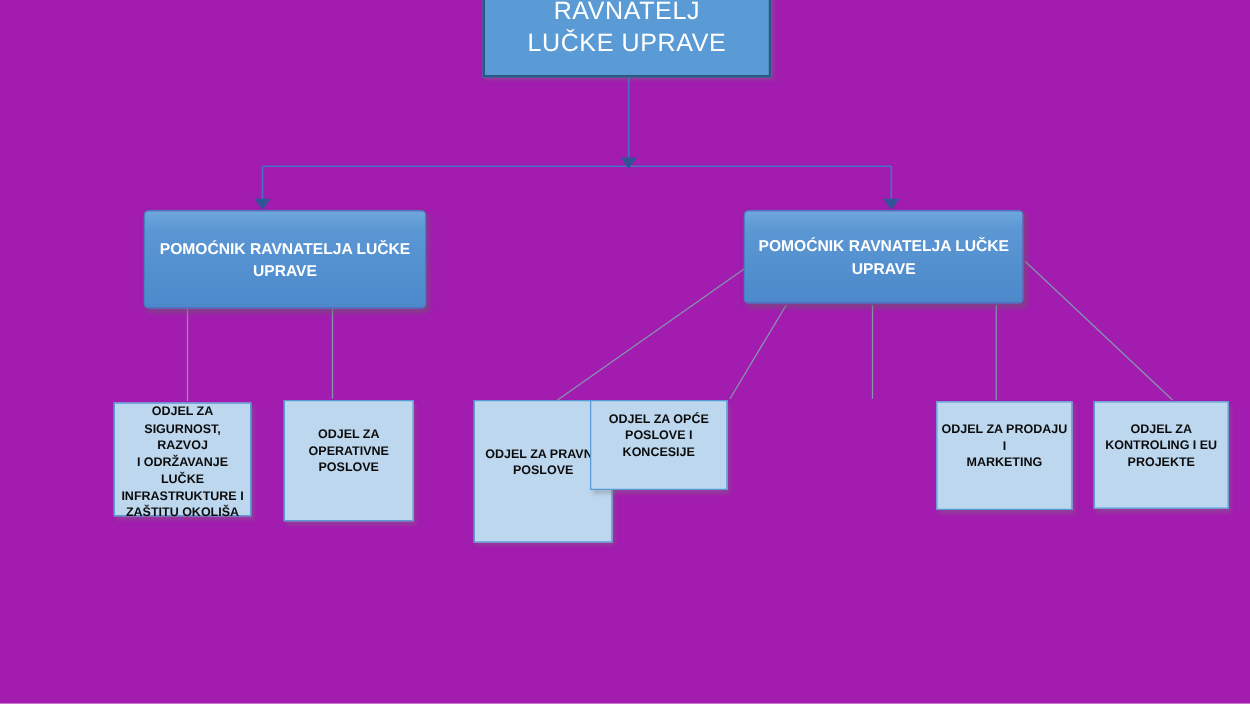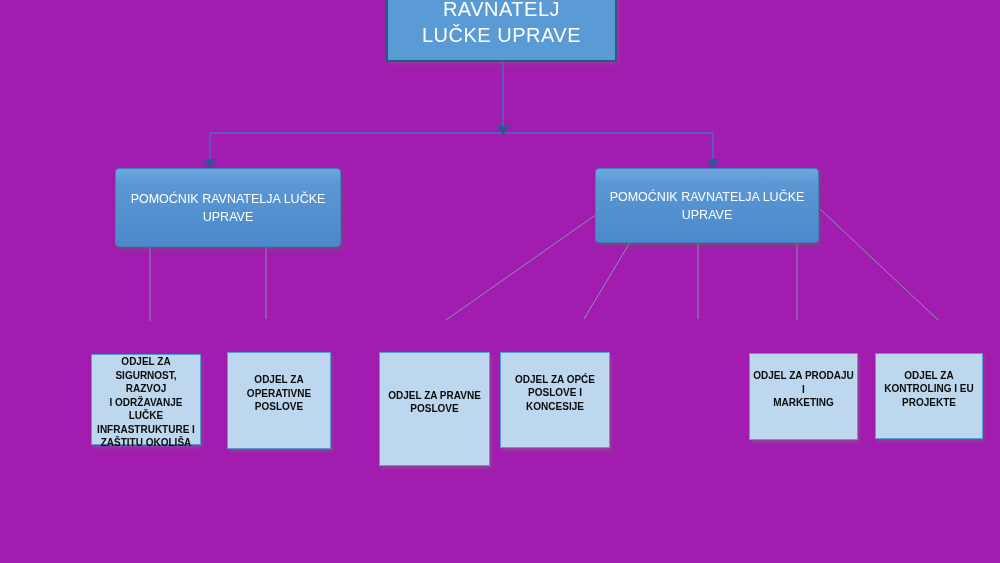--- a/index.html
+++ b/index.html
@@ -18,37 +18,36 @@
     left:386px;top:-18px;width:231px;height:80px;
     background:#5B9BD5;
     border:2px solid #2A5784;
     color:#fff;font-size:20px;line-height:26px;font-weight:400;letter-spacing:.5px;
     box-shadow:2px 2px 3px rgba(120,120,120,.35);
   }
   
   .asst{
     background:linear-gradient(180deg,#6FA7DD 0%,#5B97D3 20%,#4C89CB 100%);
     border:1px solid #4380BF;border-radius:4px;
-    color:#fff;font-size:12.5px;line-height:18px;font-weight:400;
+    color:#fff;font-size:12.5px;line-height:18px;font-weight:700;
     box-shadow:2px 3px 4px rgba(100,100,100,.5);
   }
   #asst-left{left:115px;top:168px;width:226px;height:79px;}
   #asst-right{left:595px;top:168px;width:224px;height:75px;}
   
   .dept{
     background:#BDD7EE;border:1px solid #5B9BD5;
     color:#0b0b0b;font-size:10px;line-height:13.5px;font-weight:700;
     box-shadow:2px 3px 3px rgba(120,120,120,.35);
     padding:2px 3px 16px 3px;
-    margin-top:32px;
   }
   #dept-1{left:91px;top:322px;width:110px;height:91px;padding:6px 3px 0 3px;}
   #dept-2{left:227px;top:320px;width:104px;height:97px;}
   #dept-3{left:379px;top:320px;width:111px;height:114px;}
-  #dept-4{left:500px;top:320px;width:110px;height:96px;}
+  #dept-4{left:472px;top:320px;width:110px;height:72px;}
   #dept-5{left:622px;top:320px;width:110px;height:88px;}
   #dept-6{left:749px;top:321px;width:109px;height:87px;}
   #dept-7{left:875px;top:321px;width:108px;height:86px;}
 </style>
 </head>
 <body>
 
 <div class="stage">
 
   <svg class="connectors" viewBox="0 0 1000 563" xmlns="http://www.w3.org/2000/svg">

